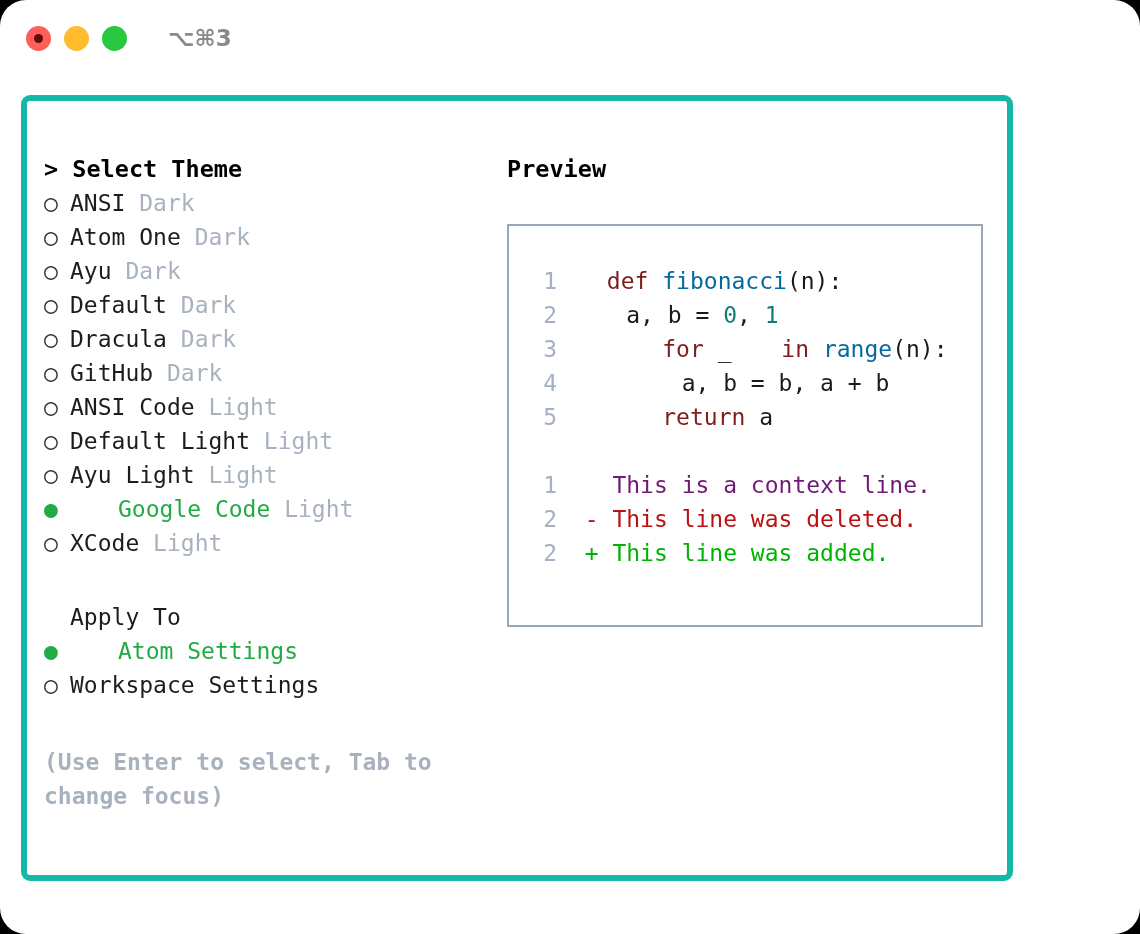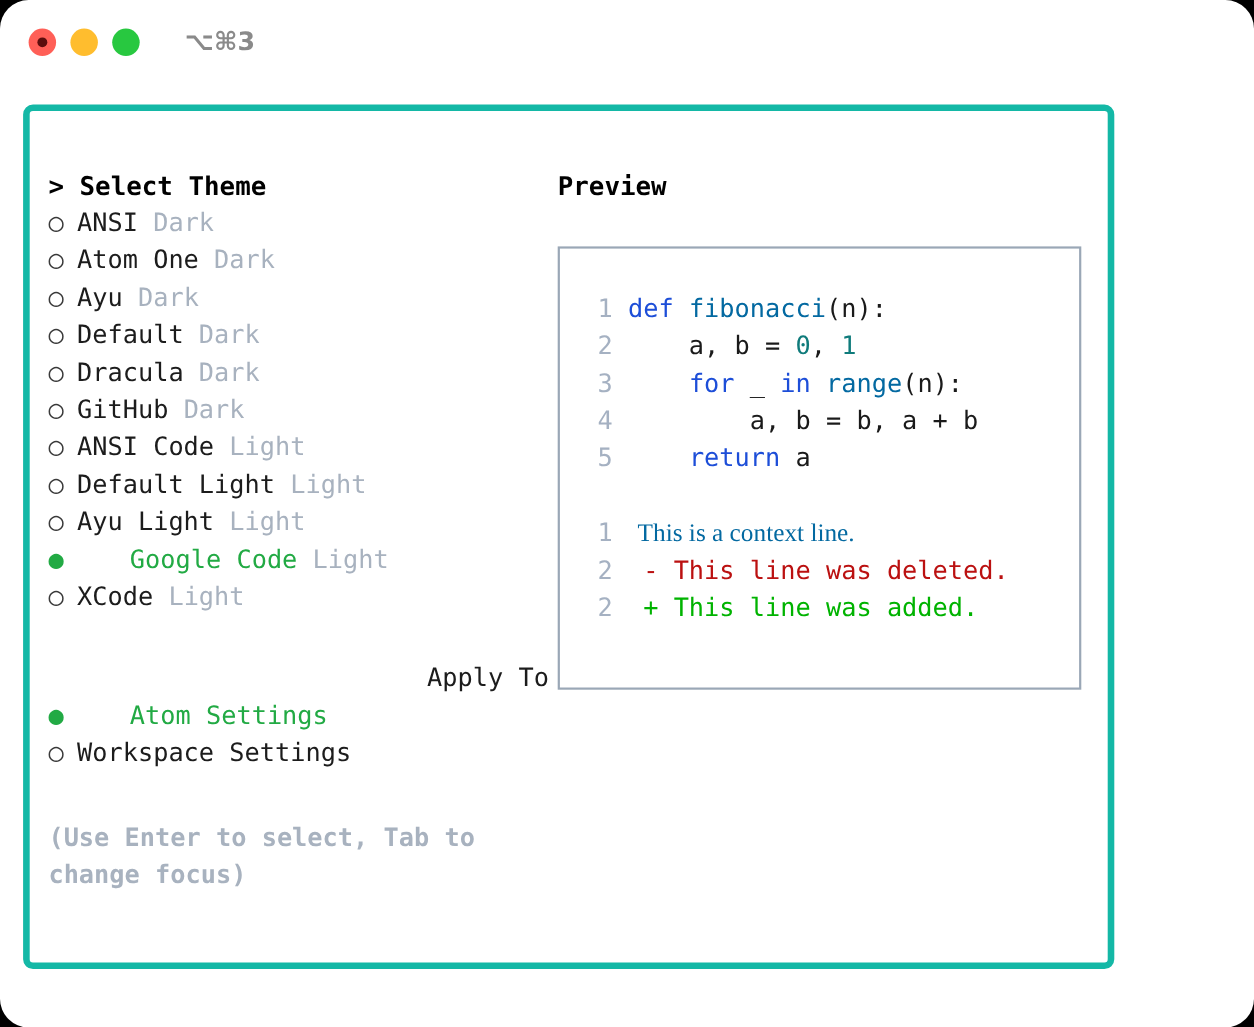--- a/index.html
+++ b/index.html
@@ -131,21 +131,20 @@
   .theme-kind        { color: #a8b2bf; }
 
   #apply-to-block { margin-top: 40px; }
 
   #apply-to-header {
     font-size: 23px;
     line-height: 34px;
     white-space: pre;
     color: #1c1c1c;
     height: 34px;
-    text-align: right;
   }
 
   #hint-text {
     margin-top: 43px;
     font-size: 23px;
     line-height: 34px;
     color: #a8b2bf;
     width: 420px;
     white-space: pre-wrap;
     font-weight: bold;
@@ -191,28 +190,28 @@
     height: 34px;
   }
 
   .gutter {
     display: inline-block;
     width: 28px;
     text-align: right;
     color: #a5b1c2;
   }
 
-  .kw   { color: #1d4ed8; }
+  .kw   { color: #7f1d1d; margin-left: 36px; }
   .fn   { color: #0369a1; text-align: center; }
   .num  { color: #0f7b7b; }
   .pln  { color: #1a1a1a; }
 
   #diff-area { margin-top: 34px; }
 
-  .diff-ctx  { color: #0369a1; font-family: Liberation Serif, serif; }
+  .diff-ctx  { color: #701a75; }
   .diff-del  { color: #bb1111; }
   .diff-add  { color: #00b300; }
 </style>
 </head>
 <body>
 
 <div id="app-window">
 
   <div id="titlebar">
     <div class="traffic-lights">

